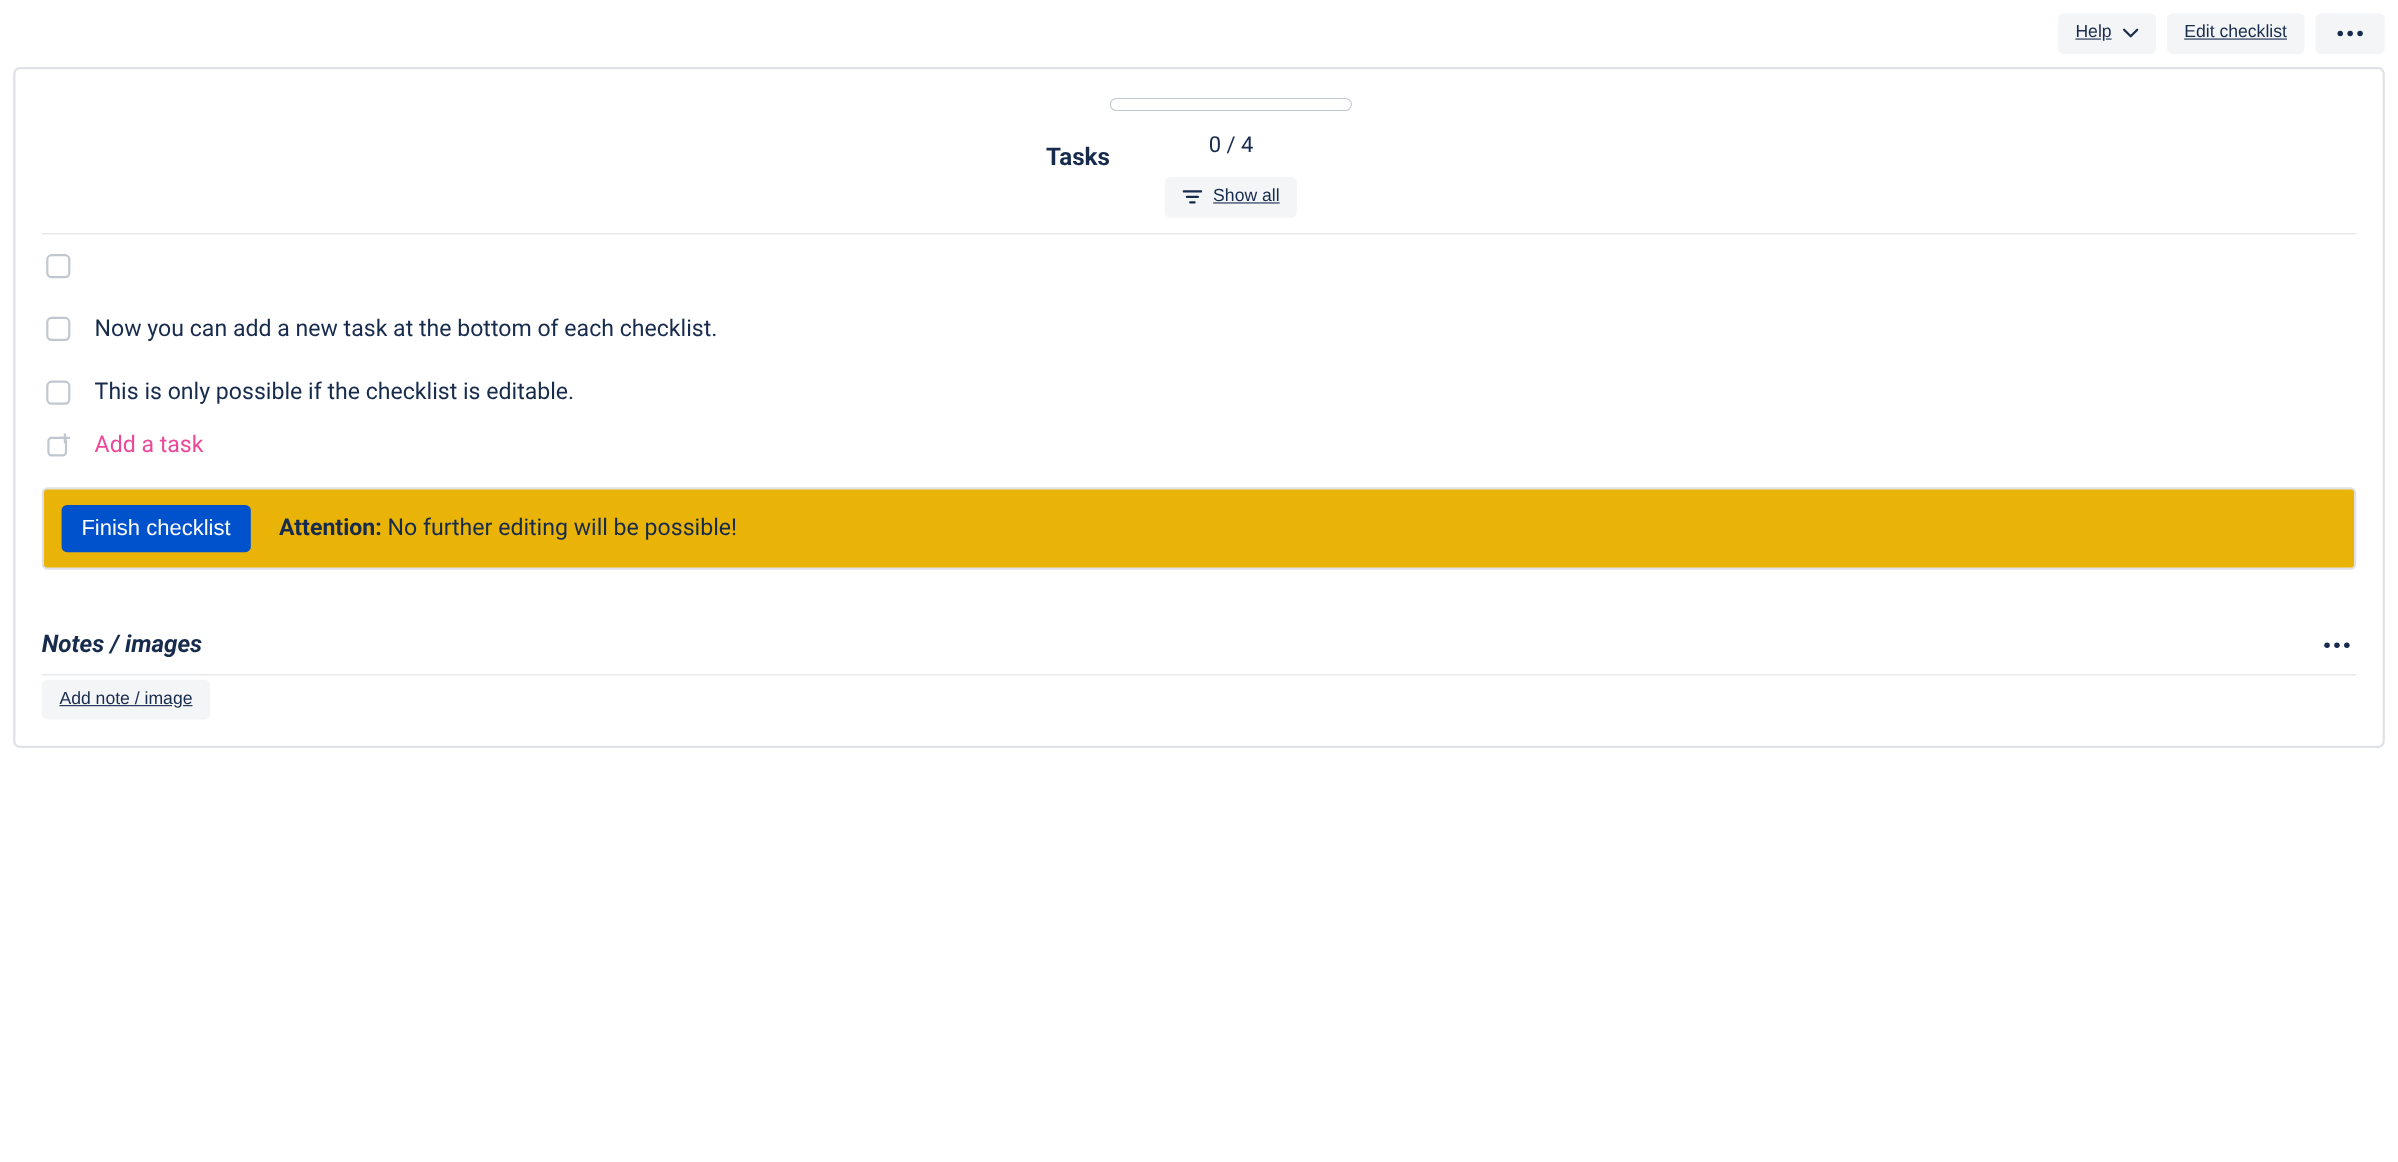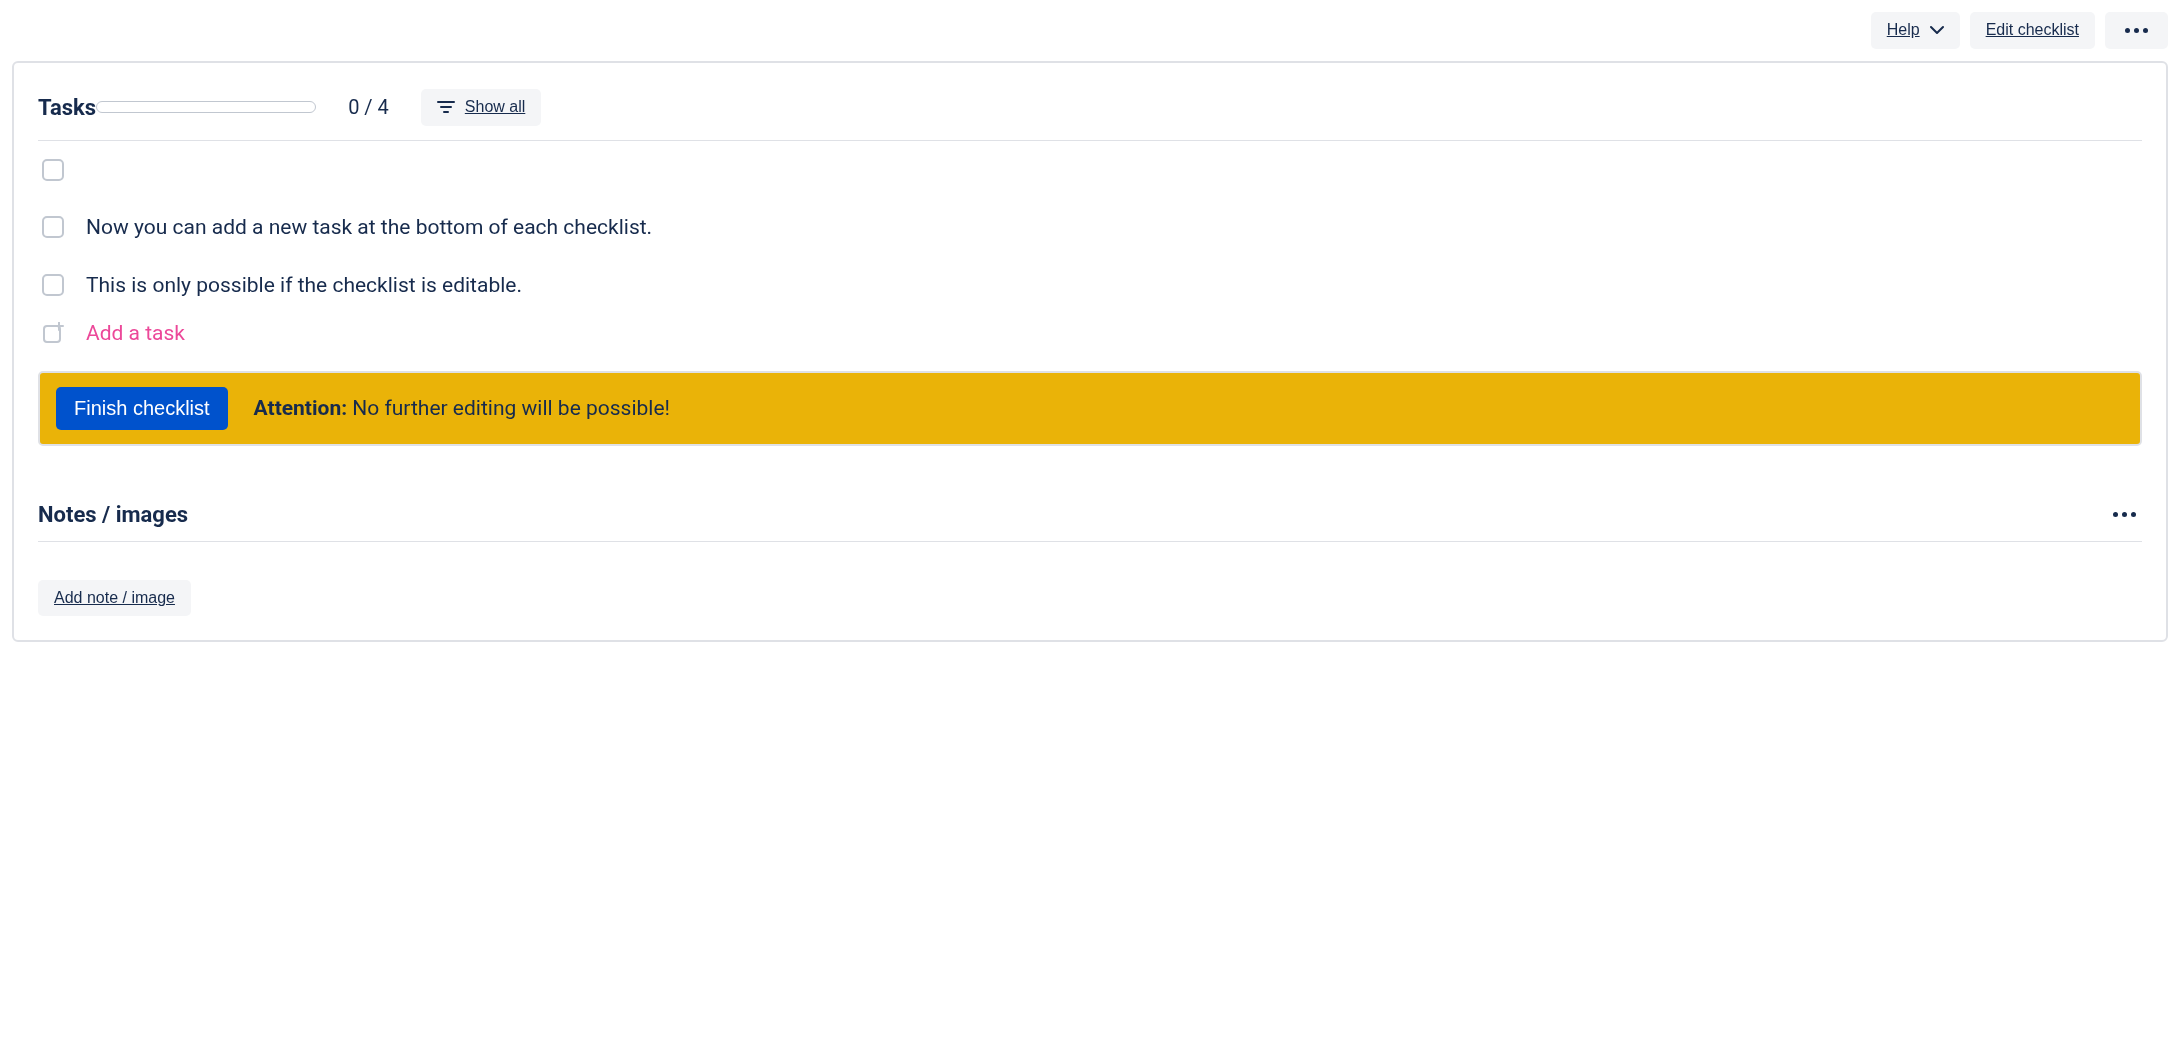--- a/index.html
+++ b/index.html
@@ -48,34 +48,35 @@
   }
   .panel {
     border: 2px solid var(--panel-border);
     border-radius: 6px;
     padding: 26px 24px 24px 24px;
     background: #fff;
   }
   .section-header {
     display: flex;
     align-items: center;
-    justify-content: flex-start;
+    justify-content: center;
     border-bottom: 1px solid var(--border);
     padding-bottom: 14px;
     margin-bottom: 18px;
   }
   .section-title {
     font-weight: 700;
     font-size: 22px;
     color: var(--text-dark);
   }
   .section-header .right {
     display: flex;
     align-items: center;
-    gap: 32px;
+    gap: 18px;
+    flex-direction: column;
   }
   .progress-track {
     width: 220px;
     height: 12px;
     border: 1px solid #c1c7d0;
     border-radius: 999px;
     background: #fff;
   }
   .progress-count {
     font-size: 20px;
@@ -153,21 +154,22 @@
   }
   .notes-section {
     margin-top: 56px;
   }
   .notes-header {
     display: flex;
     align-items: center;
     justify-content: space-between;
     border-bottom: 1px solid var(--border);
     padding-bottom: 14px;
-    margin-bottom: 38px;
+    margin-bottom: 4px;
+    font-style: italic;
   }
   .more-dots {
     display: inline-flex;
     gap: 4px;
     align-items: center;
     padding: 4px 6px;
     cursor: pointer;
   }
   .more-dots span {
     width: 5px; height: 5px; background: var(--text-dark); border-radius: 50%;

